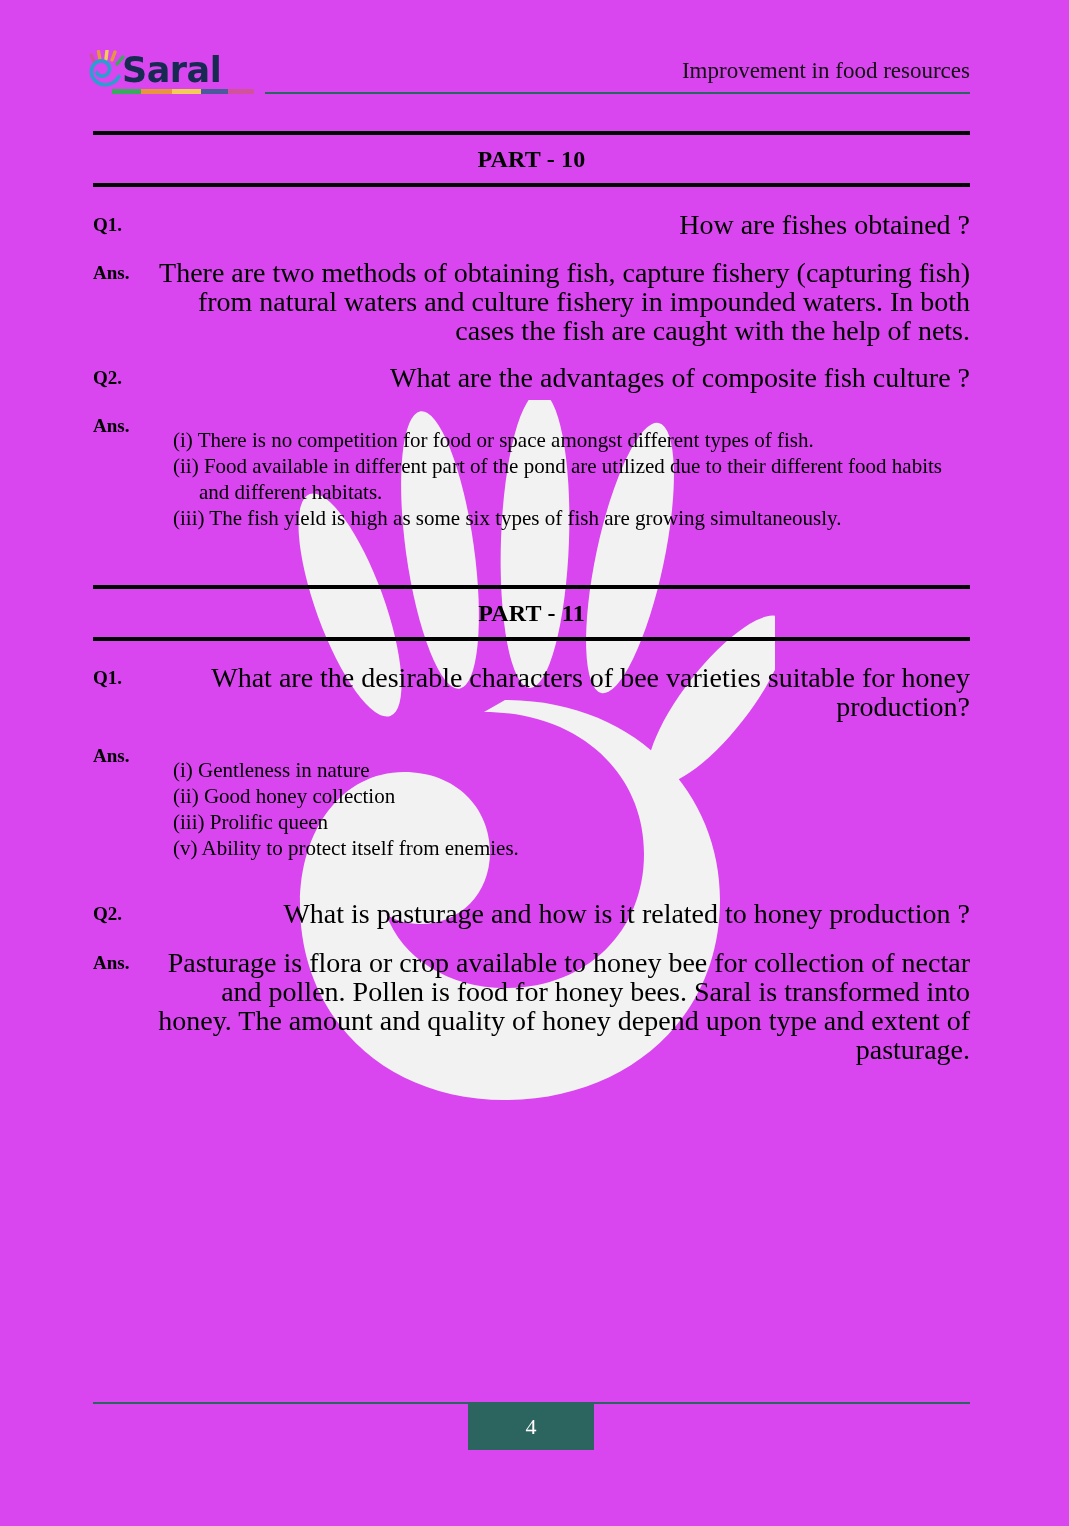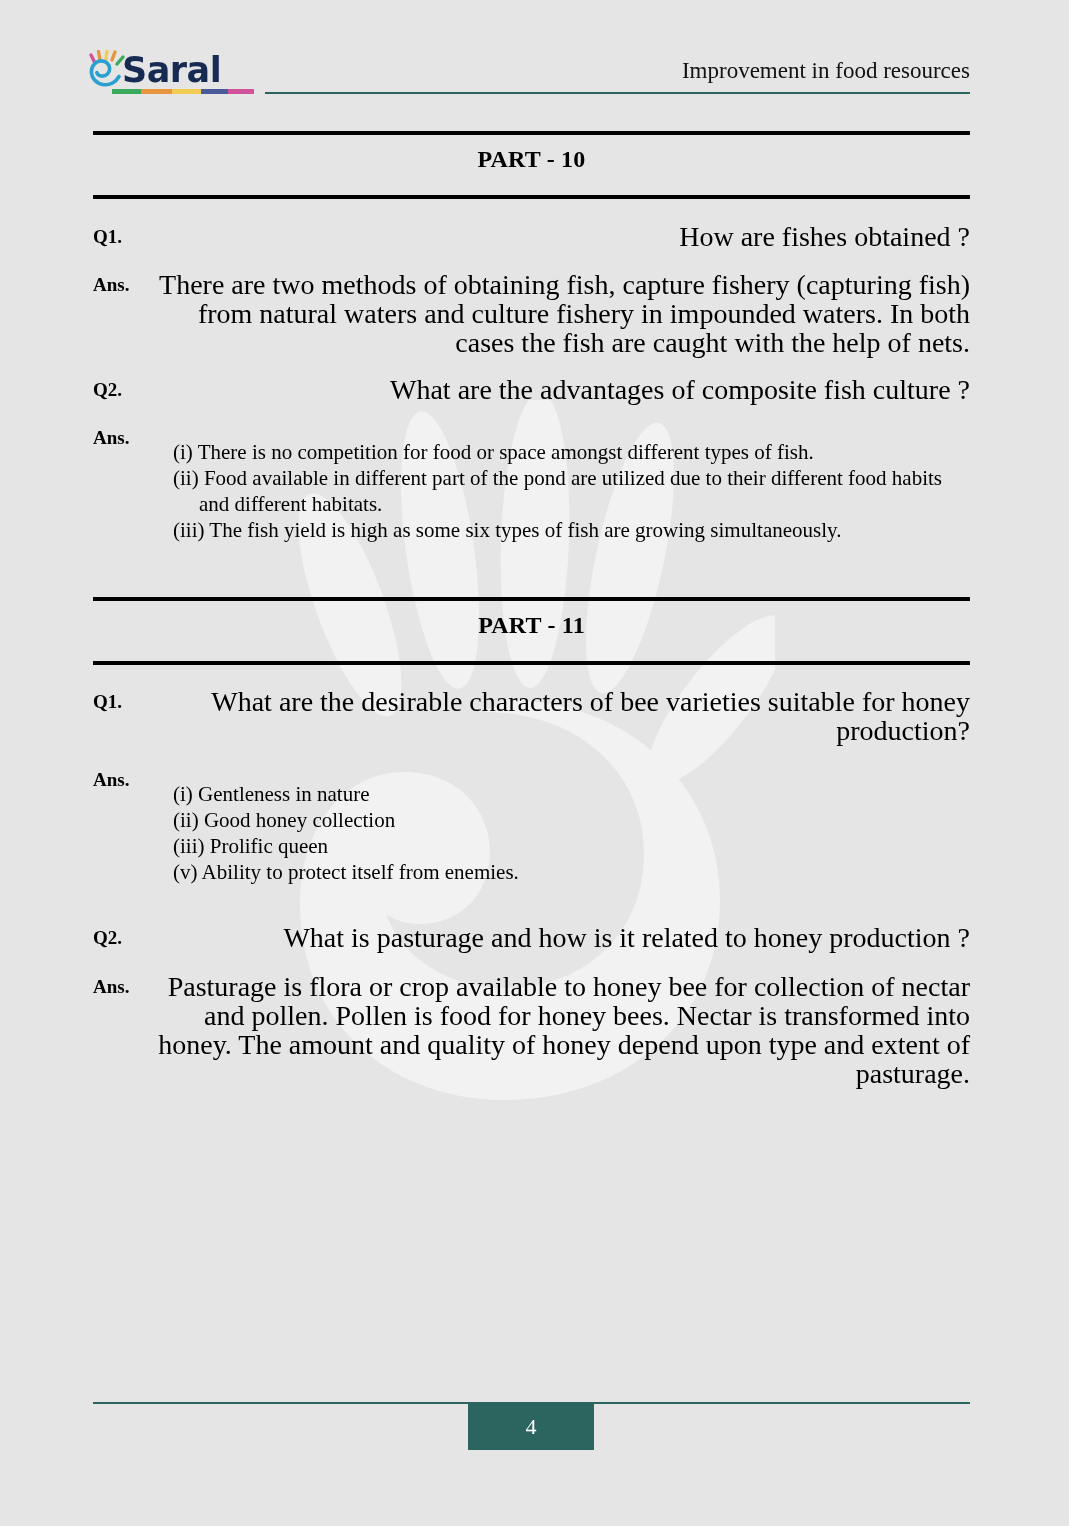--- a/index.html
+++ b/index.html
@@ -4,21 +4,21 @@
 <style>
   html, body {
     margin: 0;
     padding: 0;
     background: #ffffff;
   }
   .page {
     position: relative;
     width: 1069px;
     height: 1526px;
-    background: #e5e5e5;
+    background: #d946ef;
     overflow: hidden;
     font-family: "Liberation Serif", "DejaVu Serif", serif;
     color: #000000;
   }
 
   
   .watermark {
     position: absolute;
     left: 255px;
     top: 400px;
@@ -111,21 +111,21 @@
     height: 3px;
     background: #000000;
     border-bottom: 1px solid #000;
   }
   .part-head .rule-top { margin-bottom: 0; }
   .part-title {
     text-align: center;
     font-size: 24px;
     font-weight: bold;
     line-height: 44px;
-    padding: 2px 0 14px 0;
+    padding: 2px 0 2px 0;
     letter-spacing: 0.2px;
   }
   .qa-row {
     display: flex;
     align-items: flex-start;
   }
   .qa-label {
     flex: 0 0 64px;
     font-weight: bold;
     font-size: 19px;
@@ -283,21 +283,21 @@
 
     <div style="height:22px"></div>
     <div class="qa-row">
       <div class="qa-label">Q2.</div>
       <div class="qa-text">What is pasturage and how is it related to honey production ?</div>
     </div>
 
     <div style="height:20px"></div>
     <div class="qa-row">
       <div class="qa-label">Ans.</div>
-      <div class="qa-text">Pasturage is flora or crop available to honey bee for collection of nectar and pollen. Pollen is food for honey bees. Nectar is transformed into honey. The amount and quality of honey depend upon type and extent of pasturage.</div>
+      <div class="qa-text">Pasturage is flora or crop available to honey bee for collection of nectar and pollen. Pollen is food for honey bees. Saral is transformed into honey. The amount and quality of honey depend upon type and extent of pasturage.</div>
     </div>
 
   </div>
 
   <div class="footer">
     <div class="footer-rule"></div>
     <div class="page-badge">4</div>
   </div>
 
 </div>

